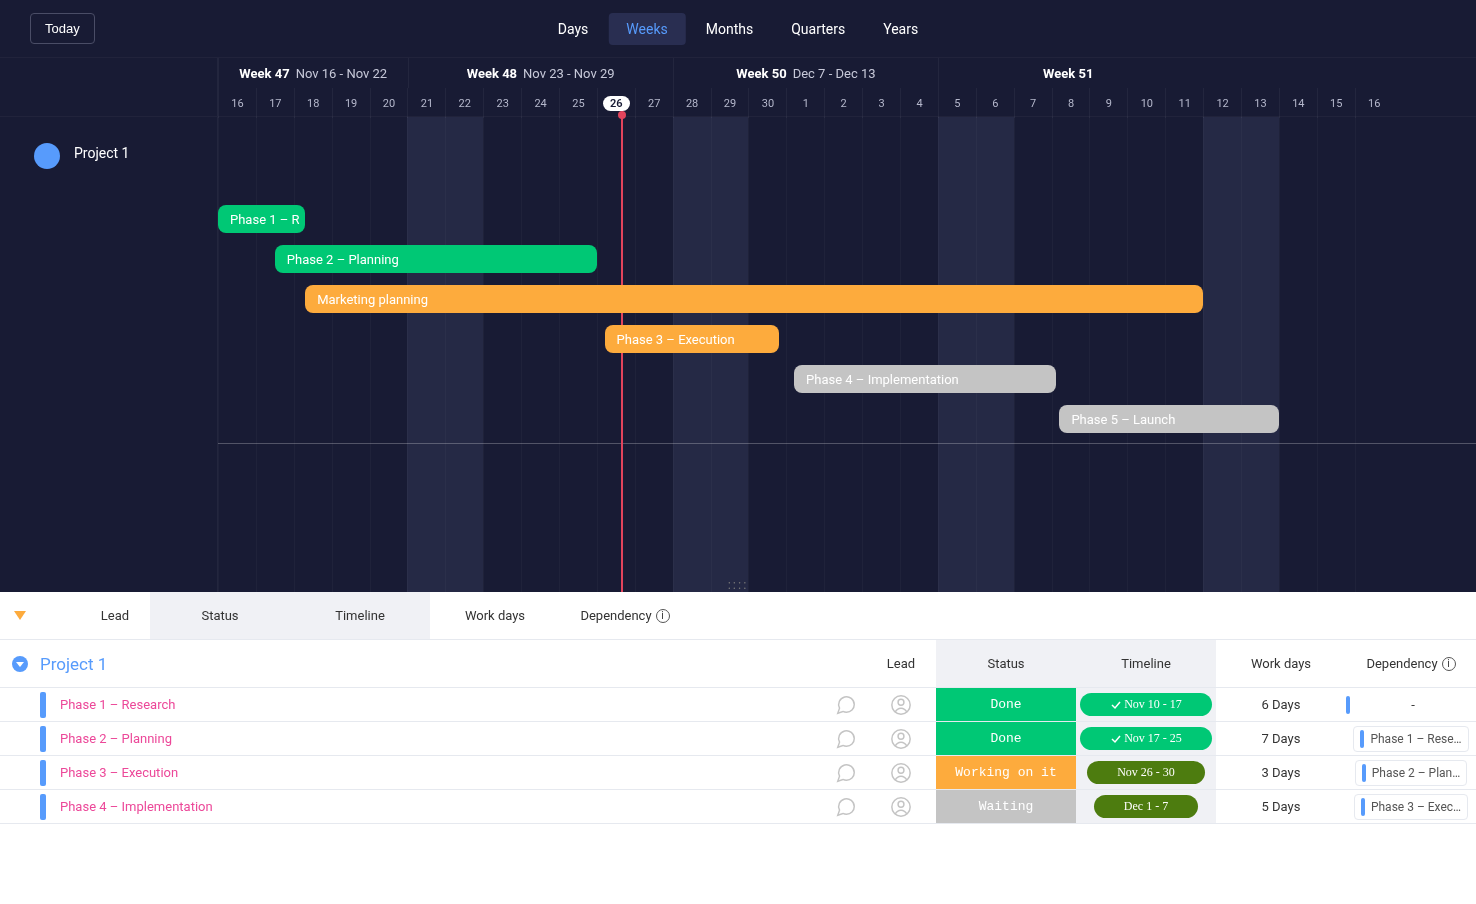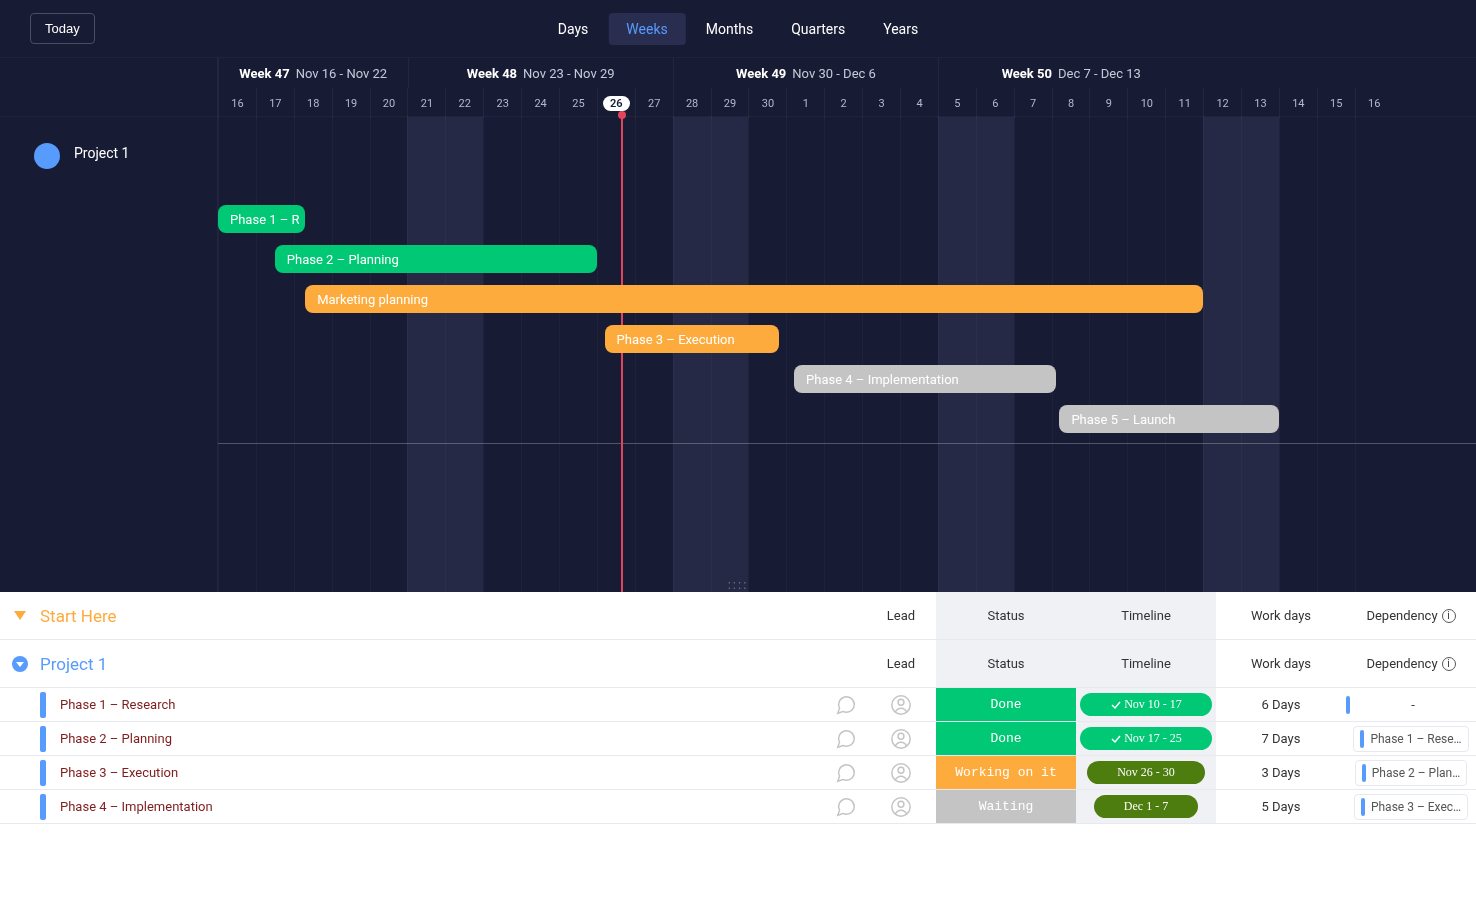--- a/index.html
+++ b/index.html
@@ -47,21 +47,21 @@
   .sec-header.proj  .name { color:#579bfc;}
   .col { text-align:center; font-size:13px; color:#333;}
   .col.chat{width:40px;} .col.lead{width:70px;} .col.status{width:140px;} .col.timeline{width:140px;} .col.workdays{width:130px;} .col.dep{width:130px;}
   .status-timeline-bg{background:#f0f1f5;height:100%;display:flex;align-items:center;justify-content:center;}
   .sec-header .col{height:100%;display:flex;align-items:center;justify-content:center;gap:4px;}
   .info-icon{width:14px;height:14px;border-radius:50%;border:1px solid #555;display:inline-flex;align-items:center;justify-content:center;font-size:10px;}
   .data-row { display:flex; align-items:stretch; height:34px; border-bottom:1px solid #e6e9ef;}
   .row-pad{width:40px;}
   .item-cell{flex:1; display:flex; align-items:center;}
   .item-bar{width:6px;height:26px;background:#579bfc;border-radius:2px;margin-right:14px;}
-  .item-name{font-size:13px;color:#7f1d1d;}
+  .item-name{font-size:13px;color:#ec4899;}
   .chat-icon,.lead-icon{color:#c4c4c4;}
   .chat-icon svg,.lead-icon svg{width:22px;height:22px;}
   .col.center{display:flex;align-items:center;justify-content:center;}
   .status-cell{color:#fff;font-size:13px;font-family:Liberation Mono, monospace;}
   .st-done{background:#00c875;} .st-work{background:#fdab3d;} .st-wait{background:#c4c4c4;}
   .tl-pill{border-radius:14px;color:#fff;font-size:12px;padding:4px 30px;display:inline-flex;align-items:center;gap:2px;font-family:Liberation Serif, serif;}
   .tl-done{background:#00c875;} .tl-dark{background:#4d7c0f;}
   .check-icon{width:12px;height:12px;}
   .dep-cell{border:1px solid #e6e9ef;border-radius:4px;height:26px;display:flex;align-items:center;padding:0 6px;gap:6px;font-size:12px;color:#555;overflow:hidden;background:#fff;min-width:110px;}
   .dep-bar{width:4px;height:18px;background:#579bfc;border-radius:2px;}
@@ -91,26 +91,26 @@
         <div class="weeks-row" id="weeks-row">
             <div class="week" style="width: 189.5px;">
               <b>Week 47</b>
               <span>Nov 16 - Nov 22</span>
             </div>
             <div class="week" style="width: 265.3px;">
               <b>Week 48</b>
               <span>Nov 23 - Nov 29</span>
             </div>
             <div class="week" style="width: 265.3px;">
-              <b>Week 49</b>
-              <span>Nov 30 - Dec 6</span>
-            </div>
-            <div class="week" style="width: 265.3px;">
               <b>Week 50</b>
               <span>Dec 7 - Dec 13</span>
+            </div>
+            <div class="week" style="width: 265.3px;">
+              <b>Week 51</b>
+              <span></span>
             </div>
           </div>
         <div class="days-row" id="days-row">
             <div class="day-cell">
               <span>16</span>
             </div>
             <div class="day-cell">
               <span>17</span>
             </div>
             <div class="day-cell">
@@ -254,21 +254,20 @@
           <div class="bar grey" style="left: 841.38px; width: 219.82px; top: 288px;">Phase 5 – Launch</div>
         </div>
     </div>
     <div class="collapse-handle">::::</div>
   </div>
 
   <div class="table-area">
 
     <div class="sec-header start">
       <div class="toggle"><span class="caret down-yellow"></span></div>
-      <div class="name">Start Here</div>
       <div class="col chat"></div>
       <div class="col lead">Lead</div>
       <div class="col status status-timeline-bg">Status</div>
       <div class="col timeline status-timeline-bg">Timeline</div>
       <div class="col workdays">Work days</div>
       <div class="col dep">
           <span>Dependency</span>
           <span class="info-icon">i</span>
         </div>
     </div>

